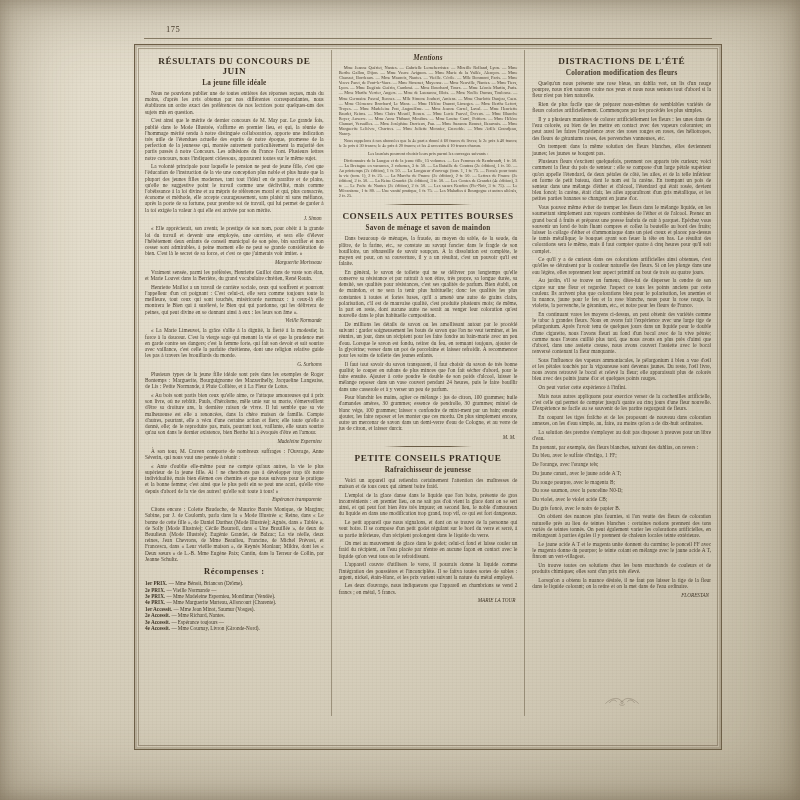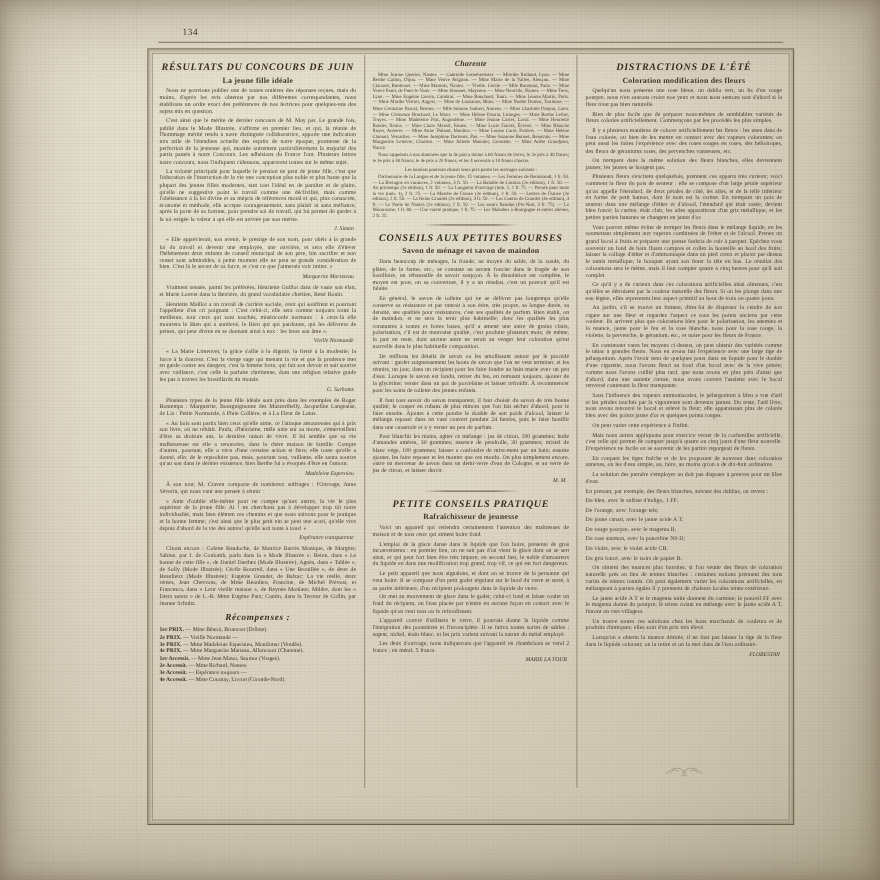--- a/index.html
+++ b/index.html
@@ -55,21 +55,20 @@
     display:flex;gap:0;
   }
   .col{
     flex:1 1 33.33%;
     padding:4px 7px 0 7px;
     position:relative;
   }
   .col + .col{border-left:1px solid rgba(110,96,72,.55);}
   .sec-title{
     text-align:center;
-    font-style:italic;
     font-weight:bold;
     font-size:9.2px;
     letter-spacing:.6px;
     color:#3a3024;
     margin:2px 0 3px 0;
   }
   .sec-title.small{font-size:8.4px;}
   .sub{
     text-align:center;font-size:7.2px;color:#43382a;margin:0 0 3px 0;
     letter-spacing:.2px;
@@ -114,21 +113,21 @@
   }
 </style>
 </head>
 <body>
 
 <div class="page">
   <div class="grain"></div>
 
   <div class="sheet">
 
-    <div class="folio">134</div>
+    <div class="folio">175</div>
     <div class="rule-top"></div>
 
     <div class="frame"></div>
 
     <div class="cols">
 
       <div class="col">
         <div class="sec-title">RÉSULTATS DU CONCOURS DE JUIN</div>
         <div class="sub">La jeune fille idéale</div>
 
@@ -159,21 +158,21 @@
           <div class="row"><span class="lbl">3e PRIX.</span> <span>— Mme Madeleine Espernieu, Montlimar (Vendée).</span></div>
           <div class="row"><span class="lbl">4e PRIX.</span> <span>— Mme Marguerite Marteau, Alloncourt (Charente).</span></div>
           <div class="row"><span class="lbl">1er Accessit.</span> <span>— Mme Jean Minot, Saumur (Vosges).</span></div>
           <div class="row"><span class="lbl">2e Accessit.</span> <span>— Mme Richard, Nantes.</span></div>
           <div class="row"><span class="lbl">3e Accessit.</span> <span>— Espérance toujours —</span></div>
           <div class="row"><span class="lbl">4e Accessit.</span> <span>— Mme Cournay, Livron (Gironde-Nord).</span></div>
         </div>
       </div>
 
       <div class="col">
-        <div class="sub" style="font-style:italic;font-weight:bold;">Charente</div>
+        <div class="sub" style="font-style:italic;font-weight:bold;">Mentions</div>
         <p class="tiny">Mme Jeanne Quériet, Nantes. — Gabrielle Lemeherrister. — Mireille Rolland, Lyon. — Mme Berthe Gallon, Dijon. — Mme Veuve Avignon. — Mme Marie de la Vallée, Alençon. — Mme Clausset, Bordeaux. — Mme Maurois, Nantes. — Vieille. Cécile. — Mlle Bonmont, Paris. — Mme Veuve Paret, de Pont-le-Vaux. — Mme Simonet, Mayenne. — Mme Neuville, Nantes. — Mme Tiers, Lyon. — Mme Eugénie Guérin, Cambrai. — Mme Bouchard, Tours. — Mme Léonie Martin, Paris. — Mme Marthe Verrier, Angers. — Mme de Lauzanne, Blois. — Mme Noélie Dumas, Toulouse. — Mme Germaine Pascal, Rennes. — Mlle Simone Joubert, Amiens. — Mme Charlotte Danjou, Caen. — Mme Clémence Brochard, Le Mans. — Mme Hélène Daurat, Limoges. — Mme Berthe Lefort, Troyes. — Mme Madeleine Prat, Angoulême. — Mme Jeanne Carrel, Laval. — Mme Henriette Baudet, Reims. — Mme Claire Mesnil, Rouen. — Mme Lucie Fauvel, Évreux. — Mme Blanche Royer, Auxerre. — Mme Anne Thibaut, Moulins. — Mme Louise Carré, Poitiers. — Mme Hélène Clamart, Versailles. — Mme Joséphine Darrieux, Pau. — Mme Suzanne Bonnet, Beauvais. — Mme Marguerite Lelièvre, Chartres. — Mme Juliette Monnier, Grenoble. — Mme Adèle Grandjean, Nancy.</p>
         <p class="tiny">Nous rappelons à nos abonnées que la 4e part a donné à 60 francs de livres; le 2e prix à 40 francs; le 3e prix à 30 francs; le 4e prix à 20 francs; et les 4 accessits à 10 francs chacun.</p>
         <p class="tiny center">Les lauréats pourront choisir leurs prix parmi les ouvrages suivants :</p>
         <p class="tiny">Dictionnaire de la Langue et de la jeune fille, 15 volumes. — Les Femmes de Rembrandt, 1 fr. 50. — La Bretagne en vacances, 2 volumes, 3 fr. 50. — La Bataille de Coutras (2e édition), 1 fr. 50. — Au printemps (2e édition), 1 fr. 50. — La Longueur d'ouvrage (tom. 1, 1 fr. 75. — Pensée pour toute la vie (tom. 1), 2 fr. 25. — La Marche de France (2e édition), 2 fr. 50. — Lettres de France (2e édition), 2 fr. 50. — La Reine Grandet (2e édition), 3 fr. 50. — Les Contes de Grandet (4e édition), 3 fr. — Le Poète de Nantes (2e édition), 2 fr. 50. — Les sœurs Rendon (Pie-Noir, 3 fr. 75). — Le Mécanisme, 1 fr. 80. — Une vanité pratique, 1 fr. 75. — Les Maladies à Bourgogne et autres aliénés, 2 fr. 25.</p>
 
         <div class="divider"></div>
 
         <div class="sec-title">CONSEILS AUX PETITES BOURSES</div>
         <div class="sub">Savon de ménage et savon de maindon</div>
 

